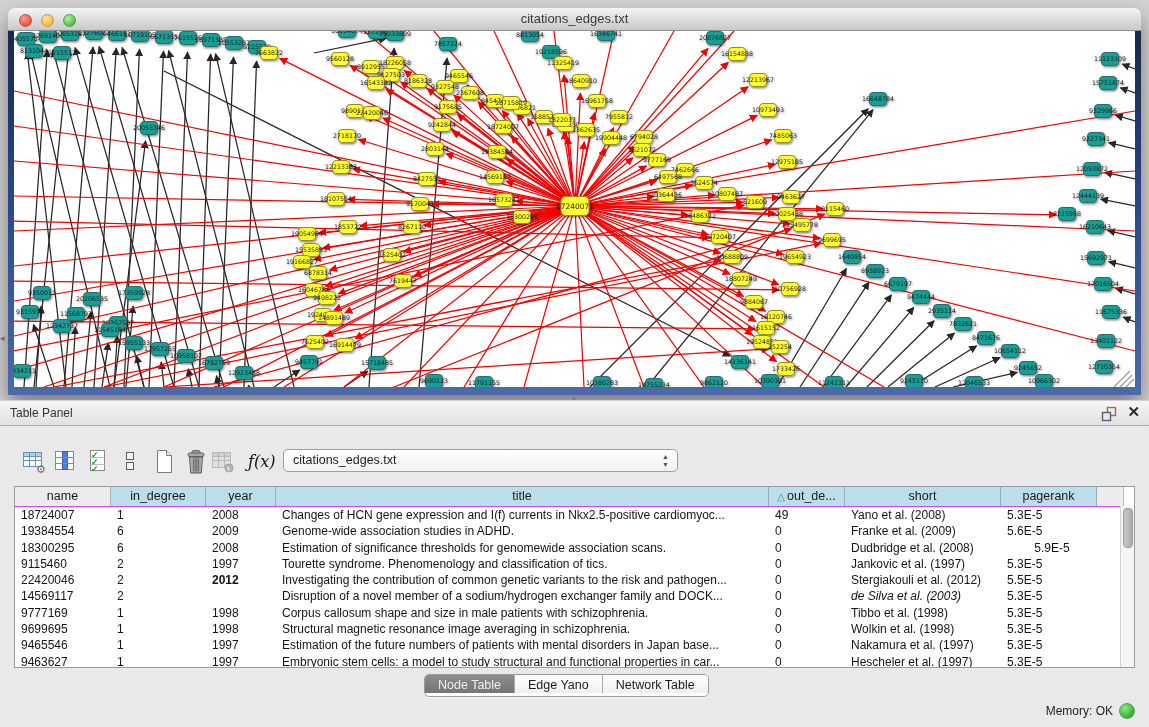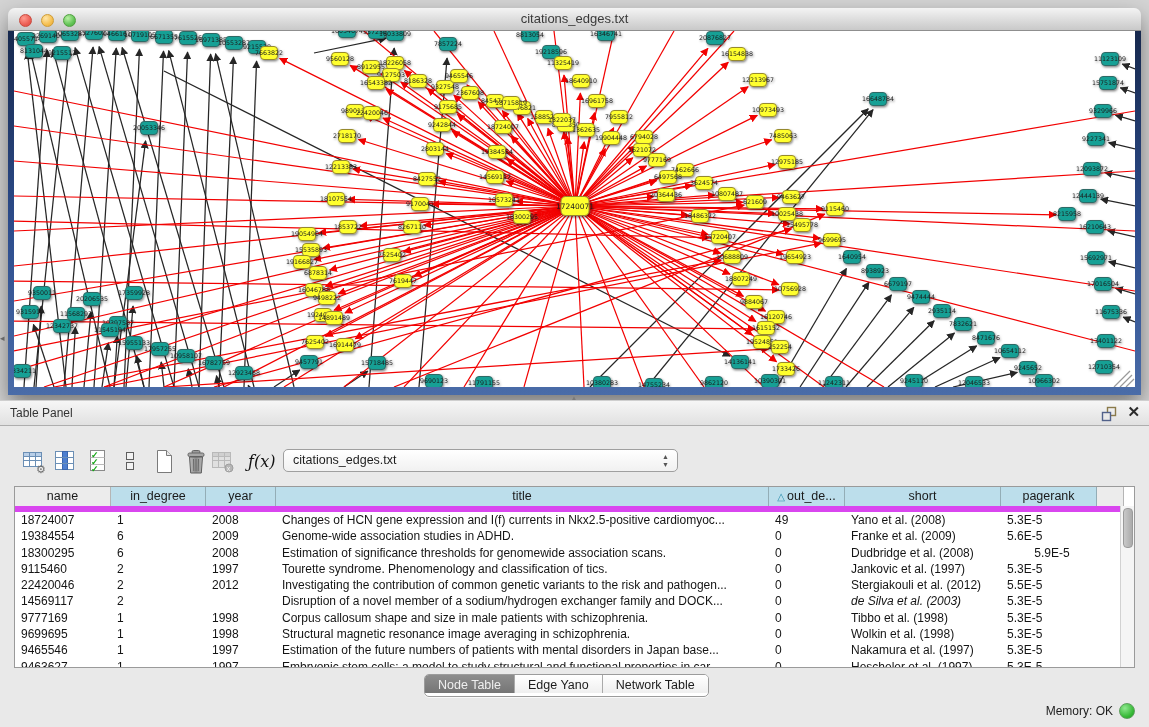--- a/index.html
+++ b/index.html
@@ -33,21 +33,21 @@
   .panel-close{position:absolute;right:9px;top:2px;font-size:15px;font-weight:bold;color:#2b2b2b;}
   .toolbar-icon{position:absolute;top:49px;height:26px;}
   .icon-fx{font-family:"DejaVu Serif",serif;font-style:italic;font-size:16px;color:#111;top:52px;}
   .combo{position:absolute;left:283px;top:49px;width:395px;height:23px;box-sizing:border-box;
     background:linear-gradient(#ffffff,#f1f1f1);border:1px solid #9f9f9f;border-radius:5px;
     font-size:12.5px;color:#1d1d1d;line-height:21px;padding-left:9px;}
   .combo .spinner{position:absolute;right:8px;top:3px;font-size:7px;line-height:8px;color:#555;text-align:center;}
   
   .tbl{position:absolute;left:14px;top:86px;width:1121px;height:182px;background:#fff;
     border:1px solid #9a9a9a;box-sizing:border-box;overflow:hidden;}
-  .thead{display:flex;height:19px;border-bottom:6px solid #d946ef;align-items:flex-end;}
+  .thead{display:flex;height:19px;border-bottom:1px solid #d946ef;align-items:flex-end;}
   .th{box-sizing:border-box;height:19px;line-height:18px;font-size:12.5px;color:#1a1a1a;
     text-align:center;background:#bcdeeb;border-right:1px solid #93adb6;overflow:hidden;white-space:nowrap;}
   .th.gray{background:#ececec;border-right:1px solid #b5b5b5;}
   .th .sort{color:#2e8fae;font-size:10px;margin-right:2px;}
   .tr{display:flex;height:16.3px;}
   .td{box-sizing:border-box;font-size:12px;color:#141414;line-height:16px;
     padding-left:6px;overflow:hidden;white-space:nowrap;}
   .vscroll{position:absolute;right:0;top:19px;bottom:0;width:13px;background:#f5f5f5;
     border-left:1px solid #d2d2d2;}
   .vthumb{position:absolute;left:2px;top:2px;width:8px;height:38px;border-radius:4px;
@@ -1029,21 +1029,21 @@
           <div class="td" style="width: 95px;">2</div>
           <div class="td" style="width: 70px;">1997</div>
           <div class="td" style="width: 493px;">Tourette syndrome. Phenomenology and classification of tics.</div>
           <div class="td" style="width: 76px;">0</div>
           <div class="td" style="width: 156px;">Jankovic et al. (1997)</div>
           <div class="td" style="width: 96px;">5.3E-5</div>
         </div>
         <div class="tr">
           <div class="td" style="width: 96px;">22420046</div>
           <div class="td" style="width: 95px;">2</div>
-          <div class="td" style="width: 70px;">2012</div>
+          <div class="td" style="width: 70px; font-weight: bold;">2012</div>
           <div class="td" style="width: 493px;">Investigating the contribution of common genetic variants to the risk and pathogen...</div>
           <div class="td" style="width: 76px;">0</div>
           <div class="td" style="width: 156px;">Stergiakouli et al. (2012)</div>
           <div class="td" style="width: 96px;">5.5E-5</div>
         </div>
         <div class="tr">
           <div class="td" style="width: 96px;">14569117</div>
           <div class="td" style="width: 95px;">2</div>
           <div class="td" style="width: 70px; margin-top: 48px;">2003</div>
           <div class="td" style="width: 493px;">Disruption of a novel member of a sodium/hydrogen exchanger family and DOCK...</div>

